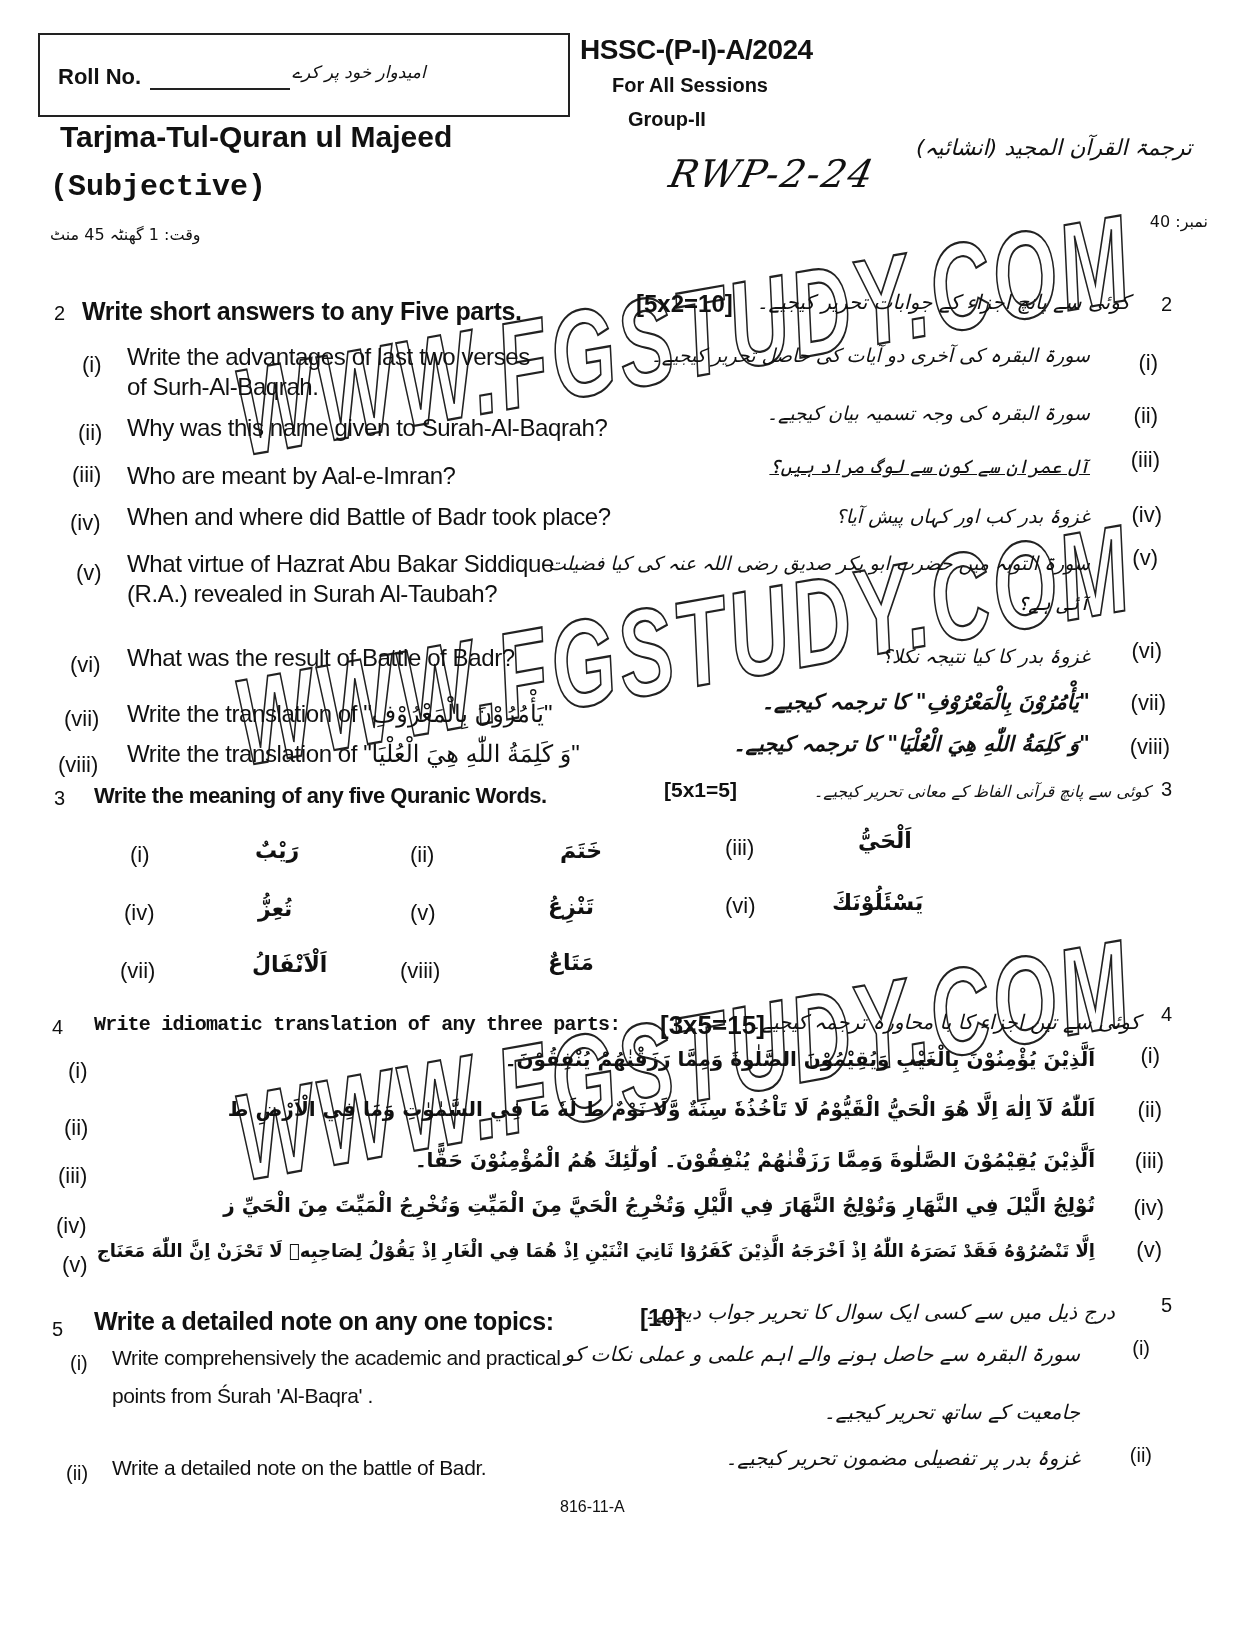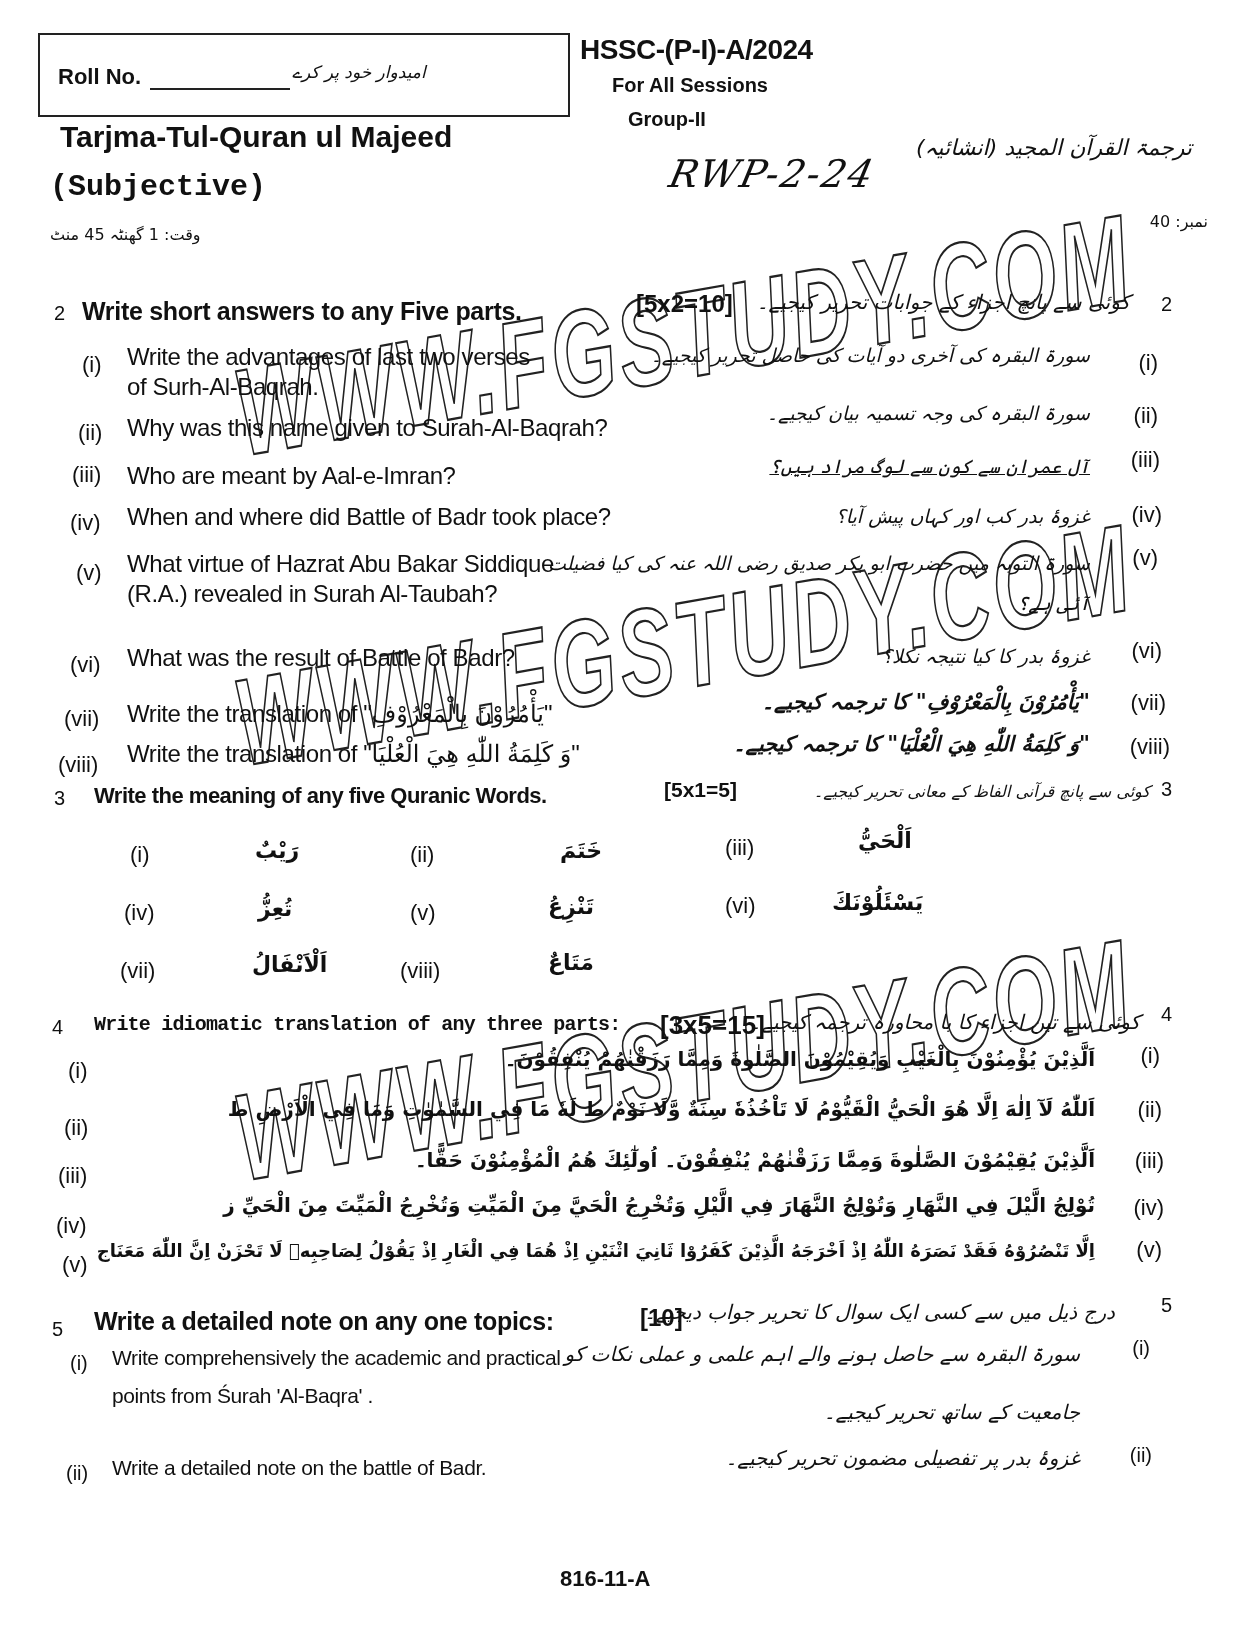--- a/index.html
+++ b/index.html
@@ -33,21 +33,21 @@
   .text { font-size: 24px; letter-spacing: -0.4px; }
   .text-sm { font-size: 21px; letter-spacing: -0.4px; }
   .ur-line { font-size: 19px; font-style: italic; }
   .ar-line { font-size: 20px; }
   .word { font-size: 22px; }
 
   
   .watermark { font-family: "Liberation Sans", sans-serif; font-weight: bold; font-style: italic; color: transparent;
                -webkit-text-stroke: 1.5px #222; letter-spacing: 4px; transform: rotate(-10deg) scaleY(1.5); transform-origin: left top; }
 
-  .footer-code { left: 560px; top: 1566px; font-size: 22px; font-weight: bold; }
+  .footer-code { left: 560px; top: 1498px; font-size: 16px; font-weight: normal; }
 </style>
 </head>
 <body>
 
 <div class="abs roll-box"></div>
 <div class="abs roll-label">Roll No.</div>
 <div class="abs roll-line"></div>
 <div class="abs ur roll-ur">امیدوار خود پر کرے</div>
 
 <div class="abs code">HSSC-(P-I)-A/2024</div>

